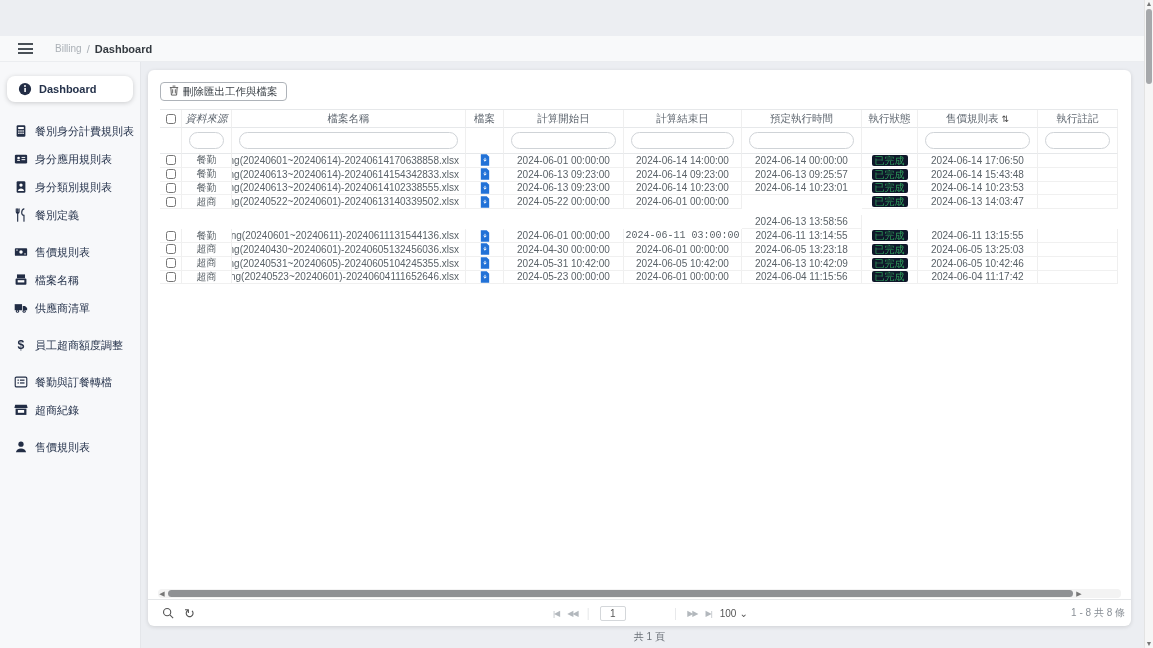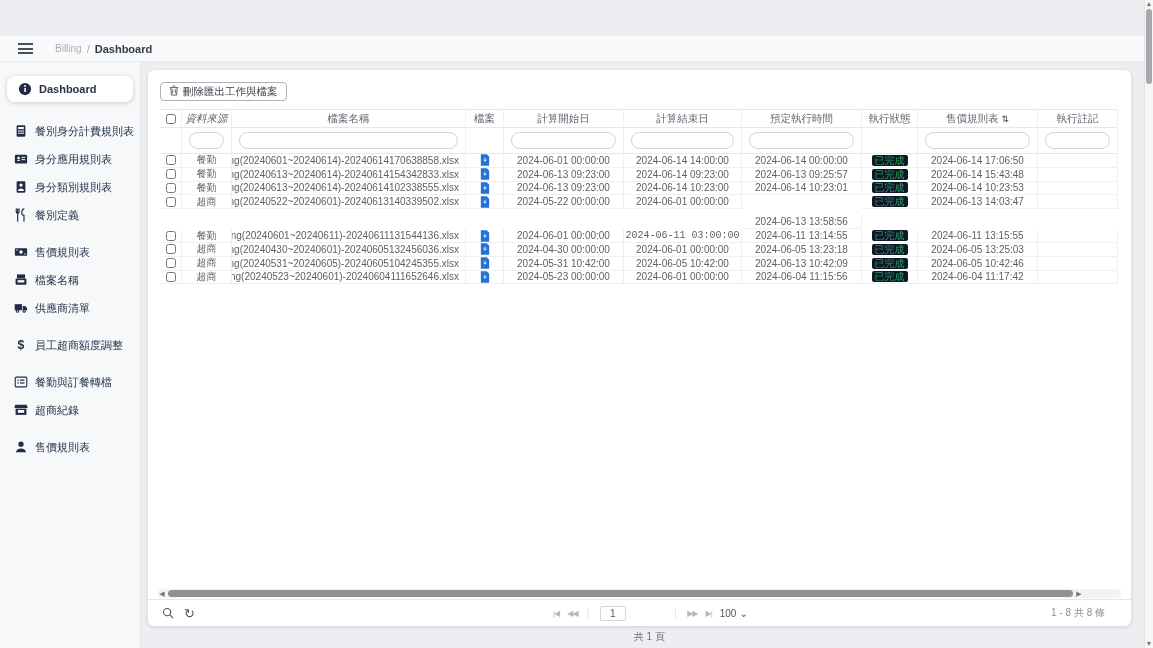--- a/index.html
+++ b/index.html
@@ -73,21 +73,21 @@
   .tb-ic { margin-right:10px; cursor:pointer; display:inline-flex; align-items:center; color:#555; }
   .refresh-glyph { font-size:13px; line-height:1; color:#555; }
   .pager { position:absolute; left:405px; display:flex; align-items:center; gap:8px; color:#9aa0a6; }
   .pg-btn { cursor:pointer; font-size:8px; letter-spacing:-1px; color:#b3b8bd; }
   .pg-box { width:26px; height:15px; border:1px solid #d4d7da; border-radius:2px;
     text-align:center; font-size:10px; color:#555; line-height:14px; background:#fff; }
   .pg-sep { color:#e0e2e5; }
   .pg-total { color:#6a7077;margin-top:48px; }
   .pg-size { border:0; background:transparent; font-size:10px; color:#555;
     cursor:pointer; display:flex; align-items:center; gap:3px; }
-  .range-label { position:absolute; right:26px; color:#8a9097; }
+  .range-label { position:absolute; right:6px; color:#8a9097; }
 
   
   .vscroll { position:absolute; right:0; top:0; width:9px; height:648px;
     background:#f6f6f6; border-left:1px solid #e3e3e3; }
   .vs-arrow { position:absolute; left:0; width:8px; text-align:center; font-size:7px; color:#777; cursor:pointer; }
   .vs-up { top:0; } .vs-down { bottom:1px; }
   .vs-thumb { position:absolute; left:1px; top:9px; width:6px; height:75px;
     background:#a6a8ab; border-radius:3px; cursor:grab; }
 </style>
 </head>

